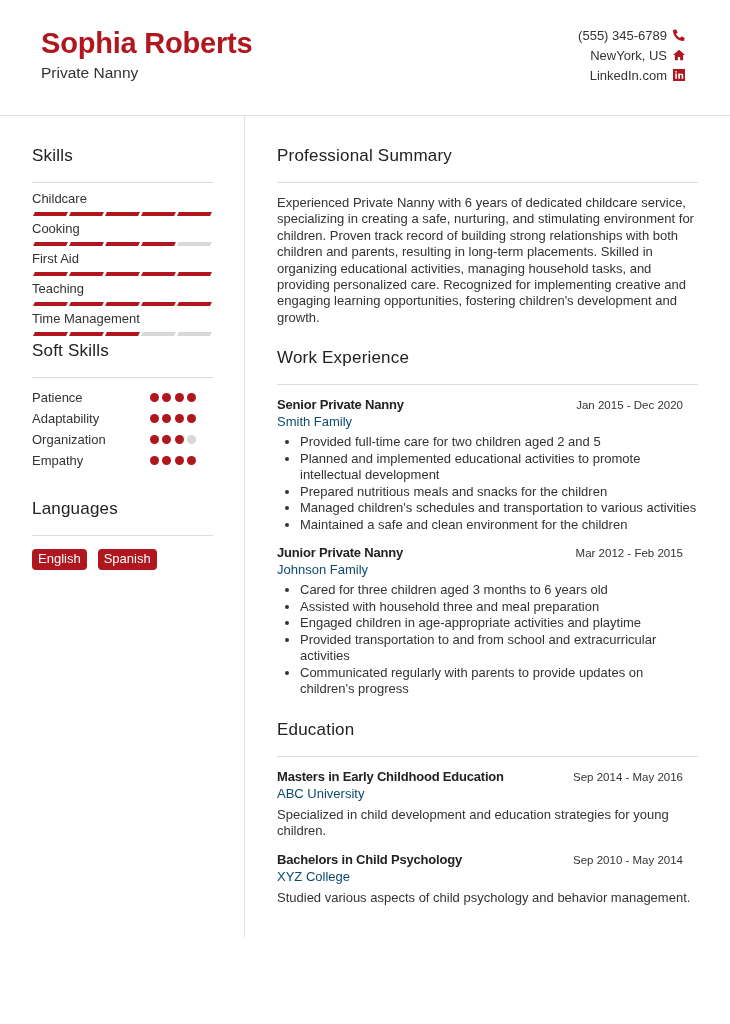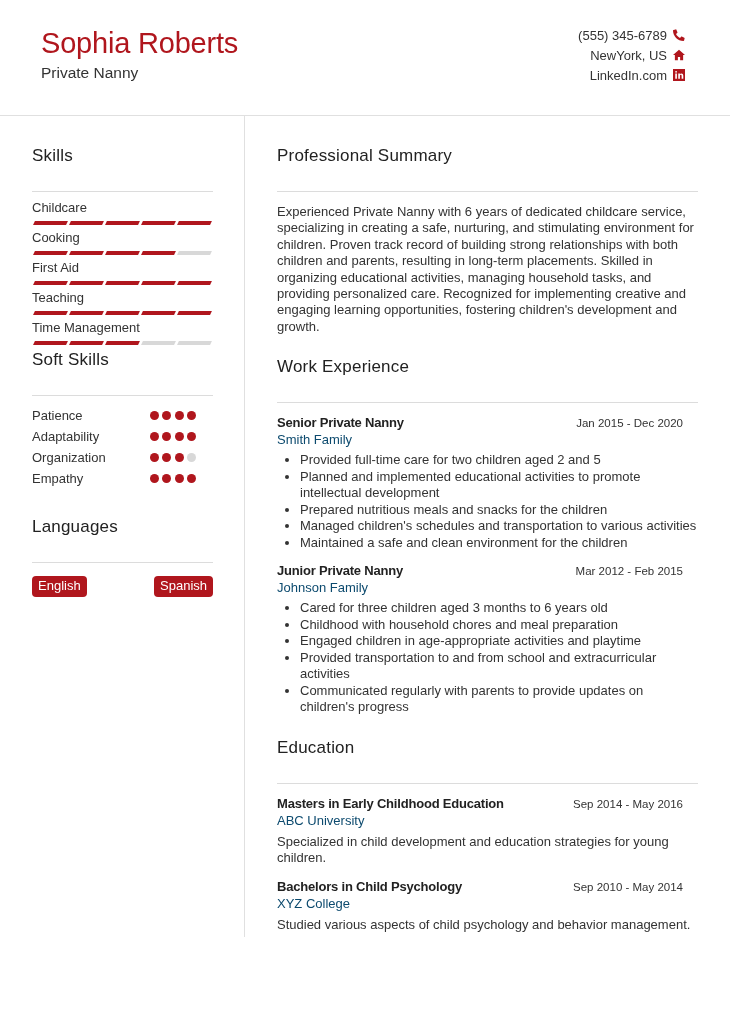--- a/index.html
+++ b/index.html
@@ -1,46 +1,46 @@
 <!DOCTYPE html>
 <html><head>
 <meta charset="utf-8">
 <style>
   * { box-sizing: border-box; margin: 0; padding: 0; }
   html, body { width: 730px; height: 1024px; background: #ffffff; }
   body { font-family: "Liberation Sans", "DejaVu Sans", sans-serif; color: #333333; position: relative; overflow: hidden; }
 
   .header { position: absolute; left: 0; top: 0; width: 730px; height: 116px; border-bottom: 1px solid #e0e0e0; }
-  .name { position: absolute; left: 41px; top: 27px; font-size: 29px; color: #b0161d; font-weight: 400; letter-spacing: -0.2px; }
+  .name { position: absolute; left: 41px; top: 27px; font-size: 29px; color: #b0161d; font-weight: 700; letter-spacing: -0.2px; }
   .role { position: absolute; left: 41px; top: 64px; font-size: 15.5px; color: #333; }
   .contacts { position: absolute; right: 45px; top: 25px; text-align: right; }
   .contact { display: flex; justify-content: flex-end; align-items: center; height: 20px; font-size: 13px; color: #333; }
   .contact .ic { width: 12px; height: 12px; margin-left: 6px; display: inline-flex; align-items: center; justify-content: center; }
   .contact svg { width: 12px; height: 12px; fill: #b0161d; }
 
   .vline { position: absolute; left: 244px; top: 116px; width: 1px; height: 821px; background: #e0e0e0; }
 
   .left { position: absolute; left: 32px; top: 146px; width: 181px; }
-  .sec-title { font-size: 17px; color: #222; font-weight: 400; padding-bottom: 25px; border-bottom: 1px solid #dcdcdc; letter-spacing: 0.2px; }
+  .sec-title { font-size: 17px; color: #222; font-weight: 400; padding-bottom: 16px; border-bottom: 1px solid #dcdcdc; letter-spacing: 0.2px; }
   .skills-list { margin-top: 8px; }
   .skill { height: 30px; }
   .skill-name { font-size: 13px; color: #333; line-height: 16px; }
   .bars { display: flex; gap: 3px; margin-top: 5px; margin-left: 2px; }
   .bar { width: 33px; height: 4px; background: #b0161d; transform: skewX(-25deg); }
   .bar.off { background: #d8d8d8; }
 
   .soft { }
   .soft-list { margin-top: 9px; }
   .soft-row { position: relative; height: 21px; font-size: 13px; line-height: 21px; color: #333; }
   .dots { position: absolute; left: 118px; top: 6px; display: flex; gap: 3.4px; }
   .dot { width: 9px; height: 9px; border-radius: 50%; background: #b0161d; }
   .dot.off { background: #d8d8d8; }
 
   .langs { margin-top: 28px; }
-  .lang-list { display: flex; gap: 11px; margin-top: 13px; justify-content: space-between; }
+  .lang-list { display: flex; gap: 11px; margin-top: 13px; }
   .lang { background: #b0161d; color: #fff; font-size: 13px; padding: 2px 6px 3px; border-radius: 4px; line-height: 16px; }
 
   .right { position: absolute; left: 277px; top: 146px; width: 421px; }
   .summary { font-size: 13px; line-height: 16.4px; color: #333; margin-top: 12px; }
   .rsec { margin-top: 22px; }
   .entry { margin-top: 12px; position: relative; }
   .entry-title { font-size: 13px; font-weight: 700; color: #222; line-height: 16px; letter-spacing: -0.2px; }
   .entry-date { position: absolute; right: 15px; top: 0; font-size: 11.5px; color: #333; line-height: 16px; }
   .entry-org { font-size: 13px; color: #0c4a6e; line-height: 17px; }
   ul.bul { margin-top: 4px; padding-left: 23px; }
@@ -210,21 +210,21 @@
         <li>Managed children's schedules and transportation to various activities</li>
         <li>Maintained a safe and clean environment for the children</li>
       </ul>
     </div>
     <div class="entry">
       <div class="entry-title">Junior Private Nanny</div>
       <div class="entry-date">Mar 2012 - Feb 2015</div>
       <div class="entry-org">Johnson Family</div>
       <ul class="bul">
         <li>Cared for three children aged 3 months to 6 years old</li>
-        <li>Childhood with household chores and meal preparation</li>
+        <li>Assisted with household three and meal preparation</li>
         <li>Engaged children in age-appropriate activities and playtime</li>
         <li>Provided transportation to and from school and extracurricular activities</li>
         <li>Communicated regularly with parents to provide updates on children's progress</li>
       </ul>
     </div>
   </div>
 
   <div class="rsec">
     <div class="sec-title">Education</div>
     <div class="entry">

